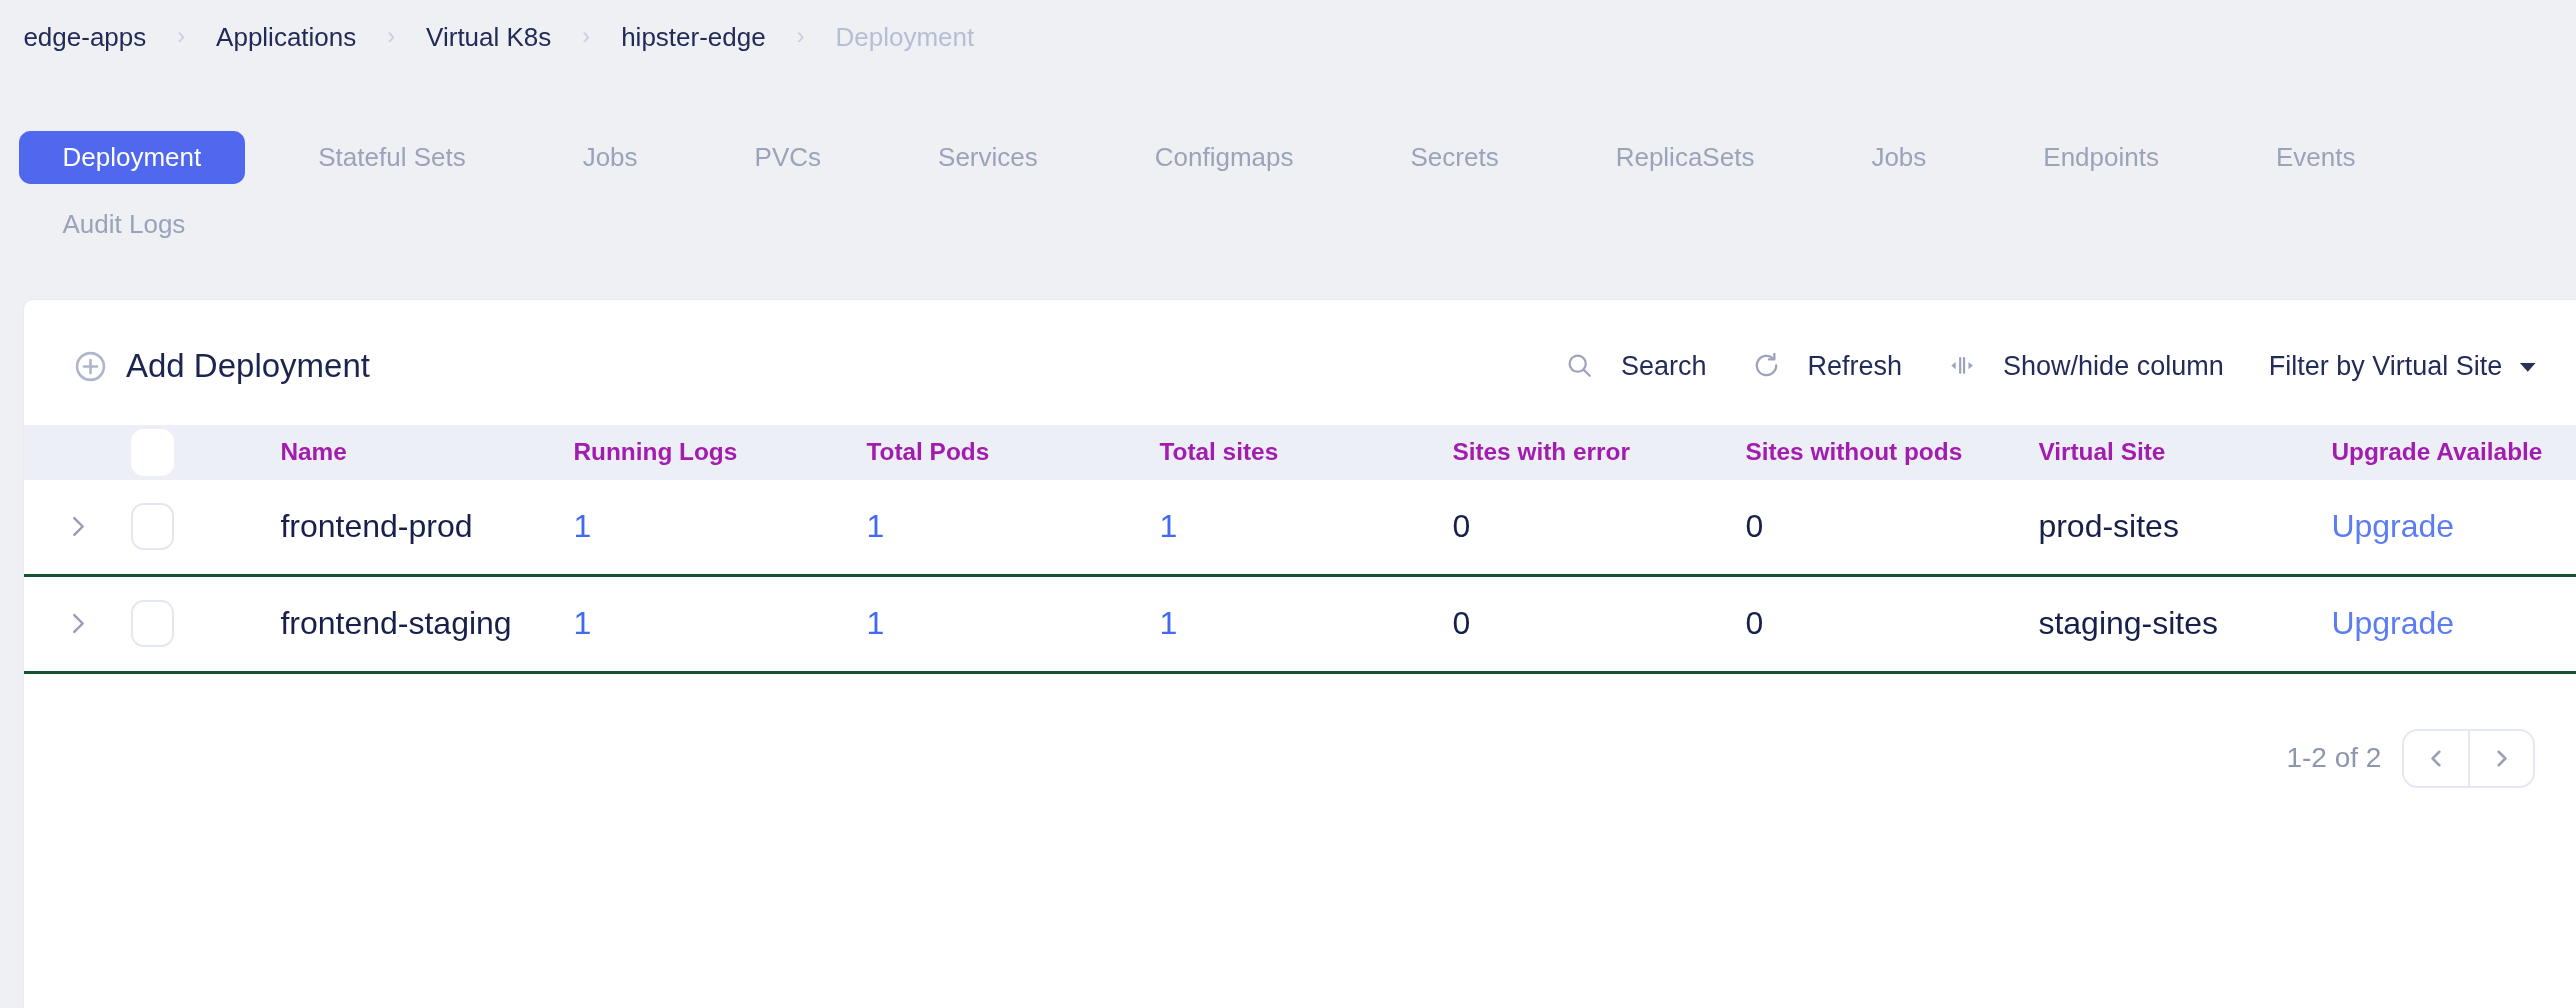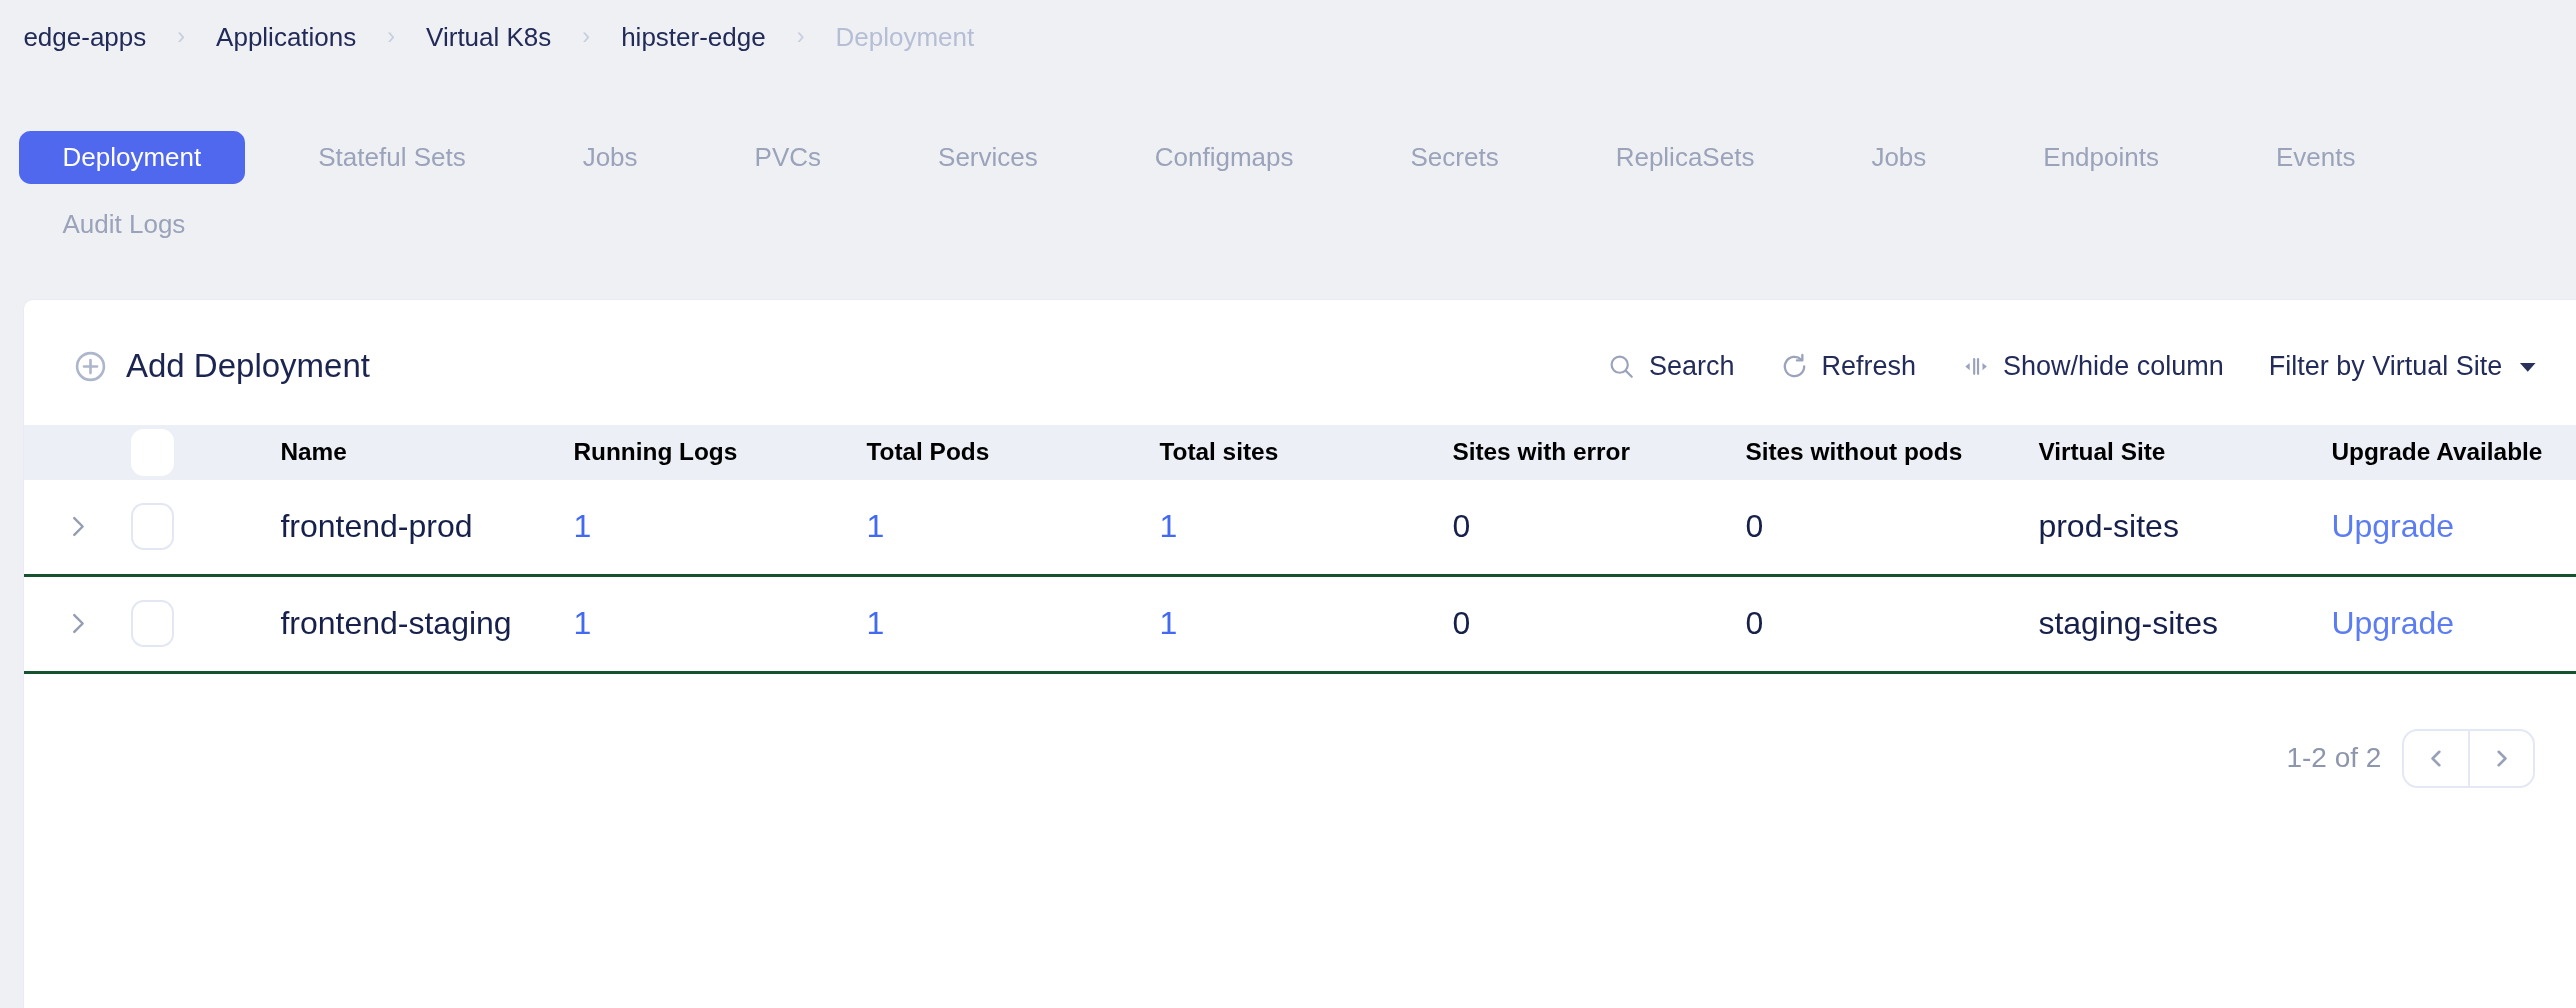--- a/index.html
+++ b/index.html
@@ -40,34 +40,34 @@
     border-radius:9.8px 0 0 0;
   }
 
   .panel-header {
     height:125px; display:flex; align-items:center; justify-content:space-between;
     padding:8px 39px 0 49px;
   }
   .add-btn { display:flex; align-items:center; gap:17.6px; cursor:pointer; }
   .add-btn .label { font-size:33px; font-weight:500; color:#1b2550; }
   .toolbar { display:flex; align-items:center; gap:45px; }
-  .tool { display:flex; align-items:center; gap:13px; cursor:pointer; }
+  .tool { display:flex; gap:27px; cursor:pointer; }
   .tool .label { font-size:27px; color:#232c59; }
   .filter-dd { display:flex; align-items:center; gap:15.6px; cursor:pointer; }
   .filter-dd .label { font-size:27px; color:#232c59; }
 
   
   .grid-row {
     display:grid;
     grid-template-columns:107px 86px 356px 293px 293px 293px 293px 293px 293px 1fr;
     align-items:center;
   }
   .thead {
     height:55px; background:#edeff6;
-    font-size:24.4px; font-weight:700; color:#000000;
+    font-size:24.4px; font-weight:700; color:#a21caf;
   }
   .cell-name { padding-left:63px; }
   .trow {
     height:97px; border-bottom:3px solid #14532d;
     font-size:32px; color:#16204a; background:#ffffff;
   }
   .expand-cell { display:flex; justify-content:center; align-items:center; cursor:pointer; }
   .checkbox {
     width:43px; height:47px; background:#ffffff;
     border:2px solid #e3e7f4; border-radius:12.7px; cursor:pointer;

